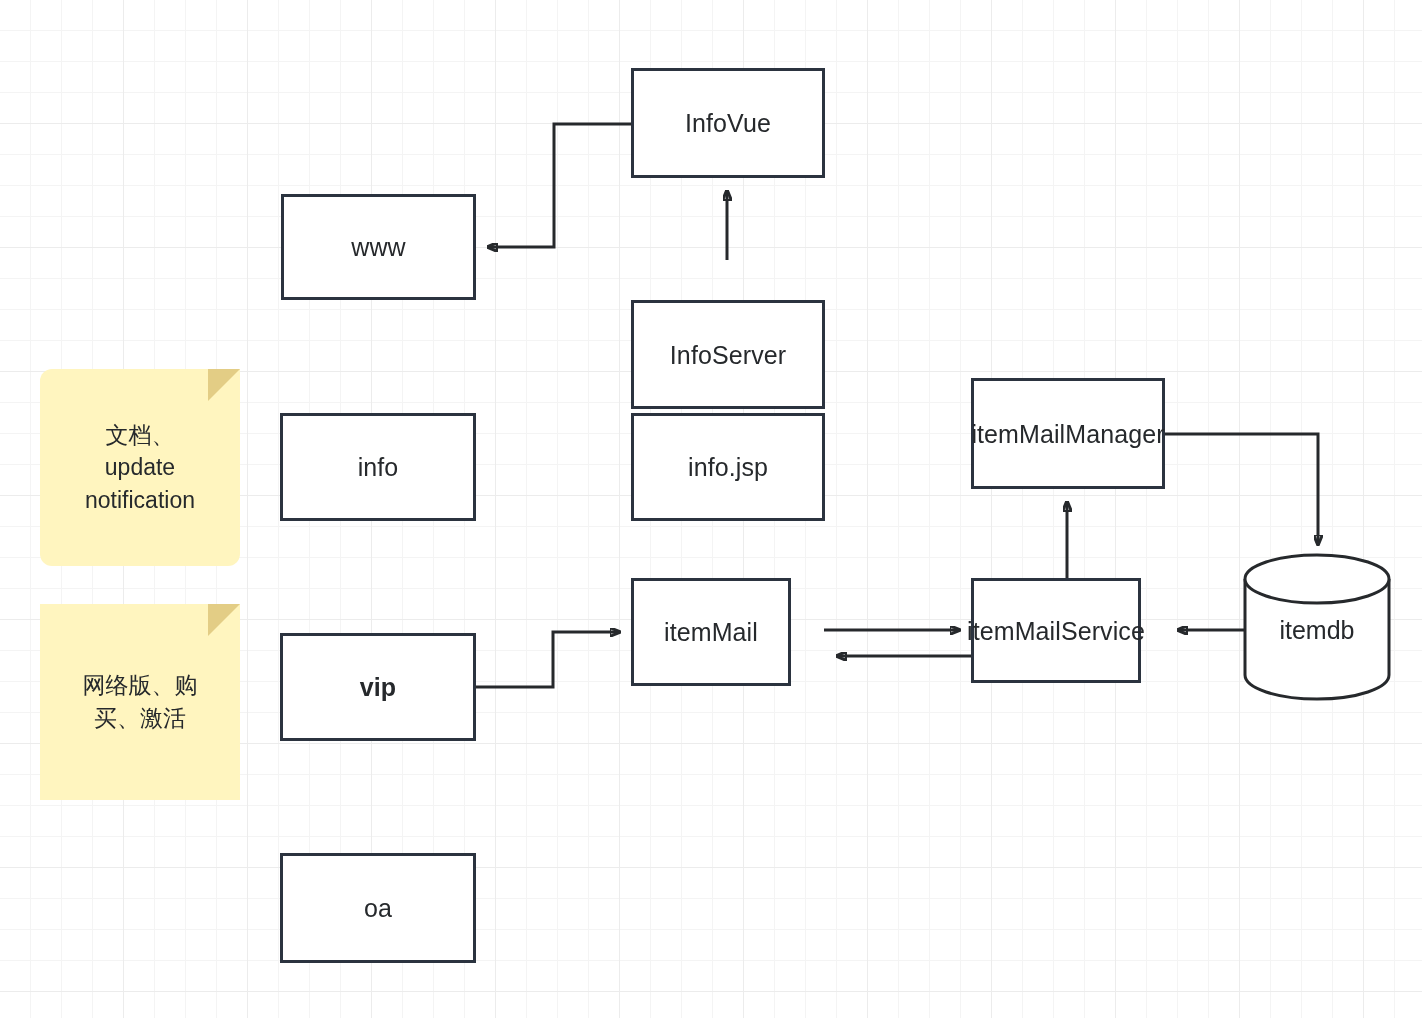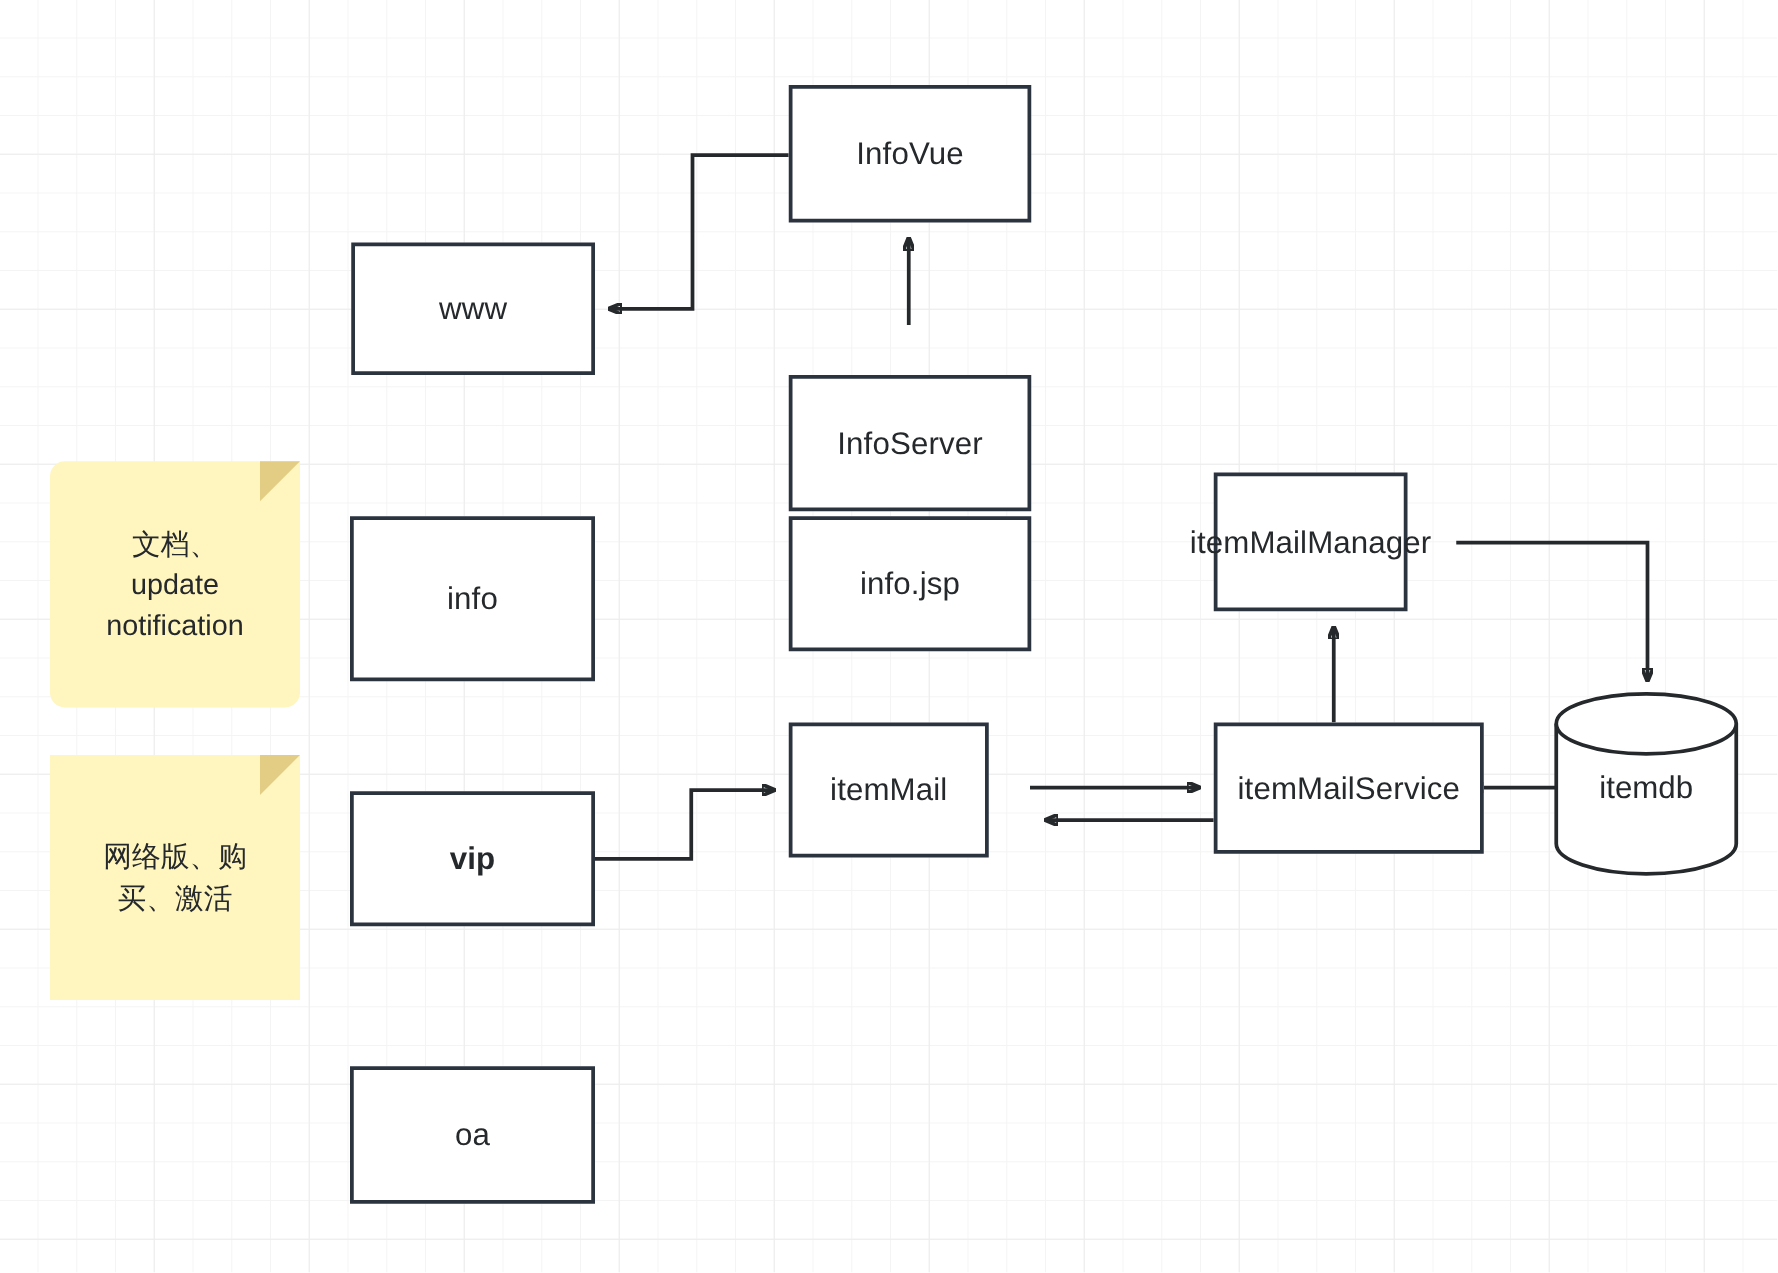--- a/index.html
+++ b/index.html
@@ -149,37 +149,37 @@
   </div>
 
   <div class="node" style="left:281px; top:194px; width:195px; height:106px;">
     <span class="label">www</span>
   </div>
 
   <div class="node" style="left:631px; top:260px; width:194px; height:109px;margin-top:40px;">
     <span class="label">InfoServer</span>
   </div>
 
-  <div class="node" style="left:280px; top:413px; width:196px; height:132px;">
+  <div class="node" style="left:280px; top:413px; width:196px; height:108px;">
     <span class="label">info</span>
   </div>
 
   <div class="node" style="left:631px; top:413px; width:194px; height:108px;">
     <span class="label">info.jsp</span>
   </div>
 
-  <div class="node" style="left:971px; top:378px; width:155px; height:111px;">
+  <div class="node" style="left:971px; top:378px; width:194px; height:111px;">
     <span class="label">itemMailManager</span>
   </div>
 
   <div class="node" style="left:631px; top:578px; width:160px; height:108px;">
     <span class="label">itemMail</span>
   </div>
 
-  <div class="node" style="left:971px; top:578px; width:216px; height:105px;">
+  <div class="node" style="left:971px; top:578px; width:170px; height:105px;">
     <span class="label">itemMailService</span>
   </div>
 
   <div class="node" style="left:280px; top:633px; width:196px; height:108px;font-weight:bold;">
     <span class="label">vip</span>
   </div>
 
   <div class="node" style="left:280px; top:853px; width:196px; height:110px;">
     <span class="label">oa</span>
   </div>

